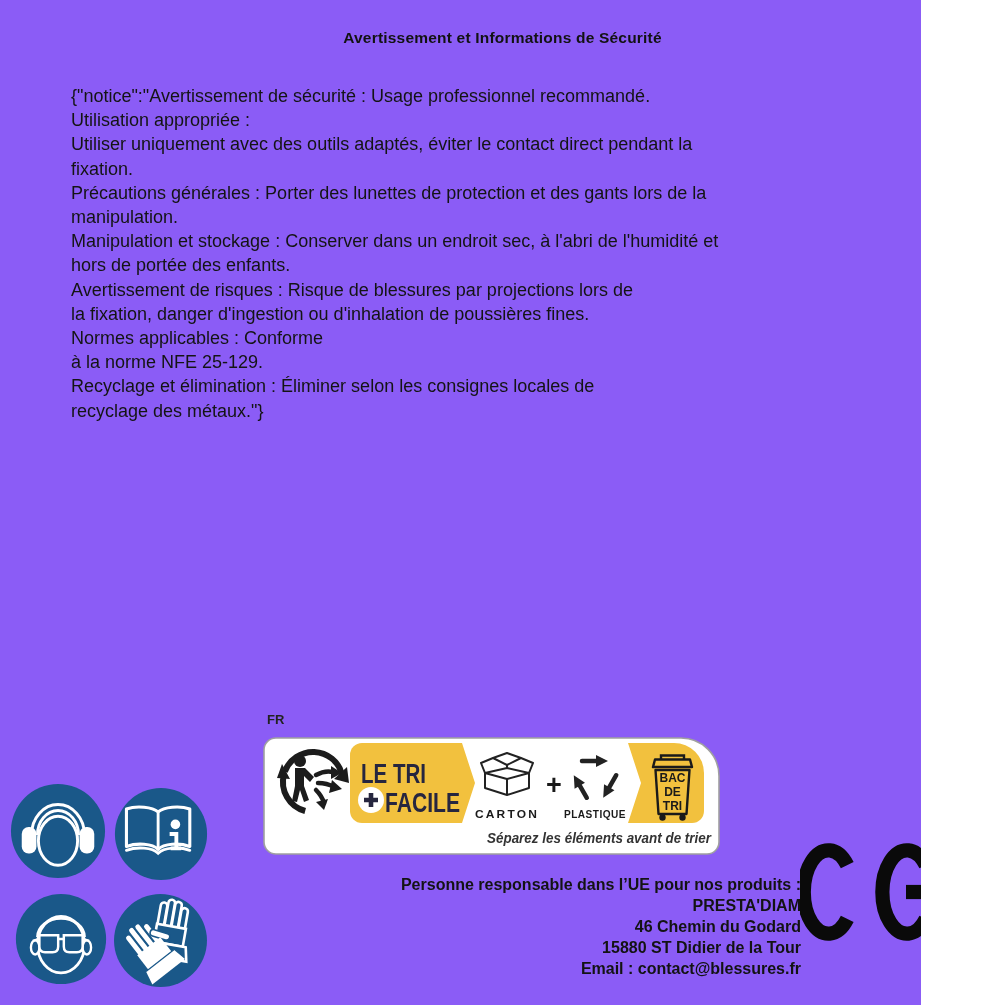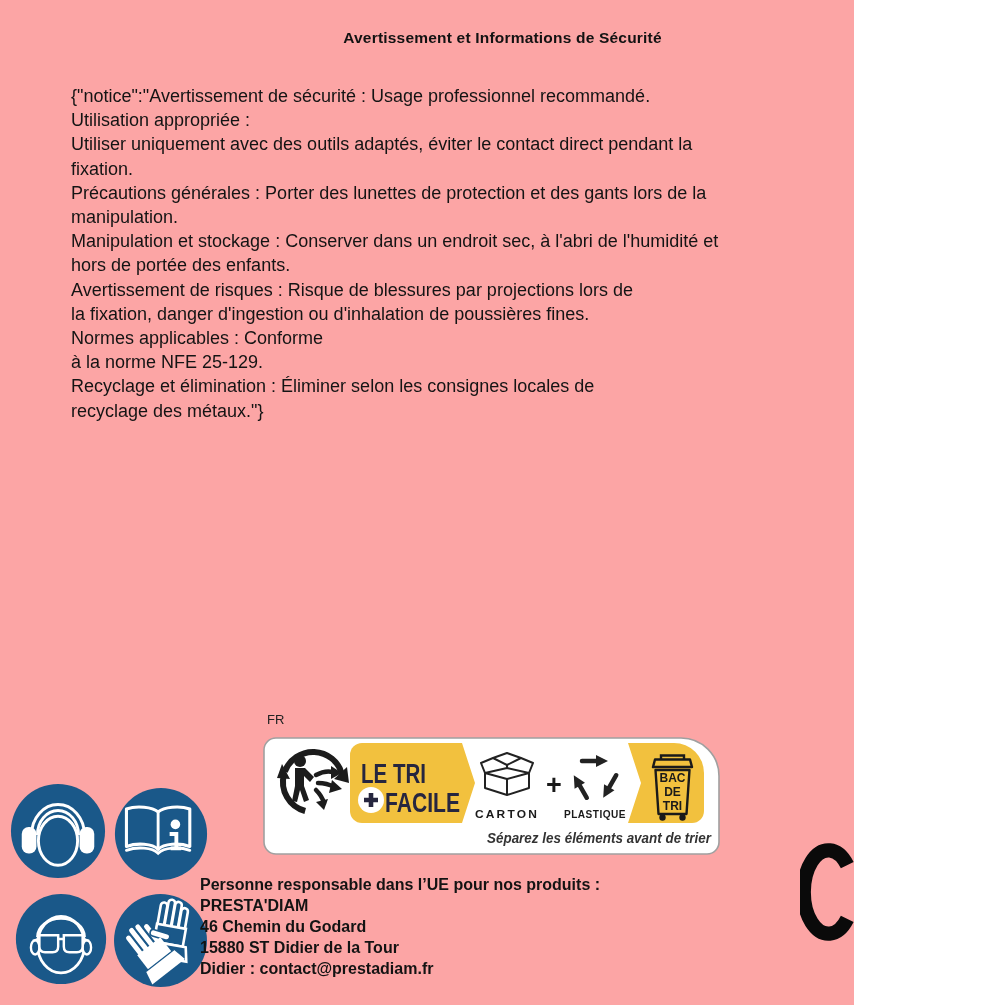--- a/index.html
+++ b/index.html
@@ -1,24 +1,24 @@
 <!DOCTYPE html>
 <html><head>
 <meta charset="utf-8">
 <style>
   html,body{margin:0;padding:0;background:#fff;}
-  #page{position:relative;width:854px;height:1005px;background:#fca5a5;overflow:hidden;
+  #page{position:relative;width:921px;height:1005px;background:#8b5cf6;overflow:hidden;
         font-family:"Liberation Sans",sans-serif;color:#121212;}
   .title{position:absolute;top:29px;left:0;width:1005px;text-align:center;
          font-size:15.5px;font-weight:bold;letter-spacing:.2px;}
   .notice{position:absolute;left:71px;top:84px;width:870px;font-size:18px;
           line-height:24.2px;white-space:pre-line;color:#141414;}
-  .fr-code{position:absolute;left:267px;top:712px;font-size:13px;font-weight:normal;color:#222;}
+  .fr-code{position:absolute;left:267px;top:712px;font-size:13px;font-weight:bold;color:#222;}
   .abs{position:absolute;}
-  .resp{position:absolute;left:200px;top:874px;width:601px;text-align:left;
+  .resp{position:absolute;left:200px;top:874px;width:601px;text-align:right;
         font-size:16px;font-weight:bold;line-height:21px;color:#131313;}
   svg text{font-family:"Liberation Sans",sans-serif;}
 </style>
 </head>
 <body>
 
 <div id="page">
 
   <div class="title">Avertissement et Informations de Sécurité</div>
 
@@ -161,21 +161,21 @@
     </g>
 
     <text x="448" y="106" text-anchor="end" font-size="14.5" font-style="italic" font-weight="bold" fill="#333" textLength="224" lengthAdjust="spacingAndGlyphs">Séparez les éléments avant de trier</text>
   </svg>
 
   <div class="resp">
     <div>Personne responsable dans l’UE pour nos produits :</div>
     <div>PRESTA'DIAM</div>
     <div>46 Chemin du Godard</div>
     <div>15880 ST Didier de la Tour</div>
-    <div>Didier : contact@prestadiam.fr</div>
+    <div>Email : contact@blessures.fr</div>
   </div>
 
   <svg class="abs" style="left:800px;top:840px" width="142" height="104" viewBox="0 0 150 104">
     <path d="M 49.9 23.7 A 26 44 0 1 0 49.9 80.3" fill="none" stroke="#0A0A0A" stroke-width="15"></path>
     <path d="M 132.9 23.7 A 26 44 0 1 0 132.9 80.3" fill="none" stroke="#0A0A0A" stroke-width="15"></path>
     <path d="M 112 52 H 141" fill="none" stroke="#0A0A0A" stroke-width="15"></path>
   </svg>
 
 </div>
 

